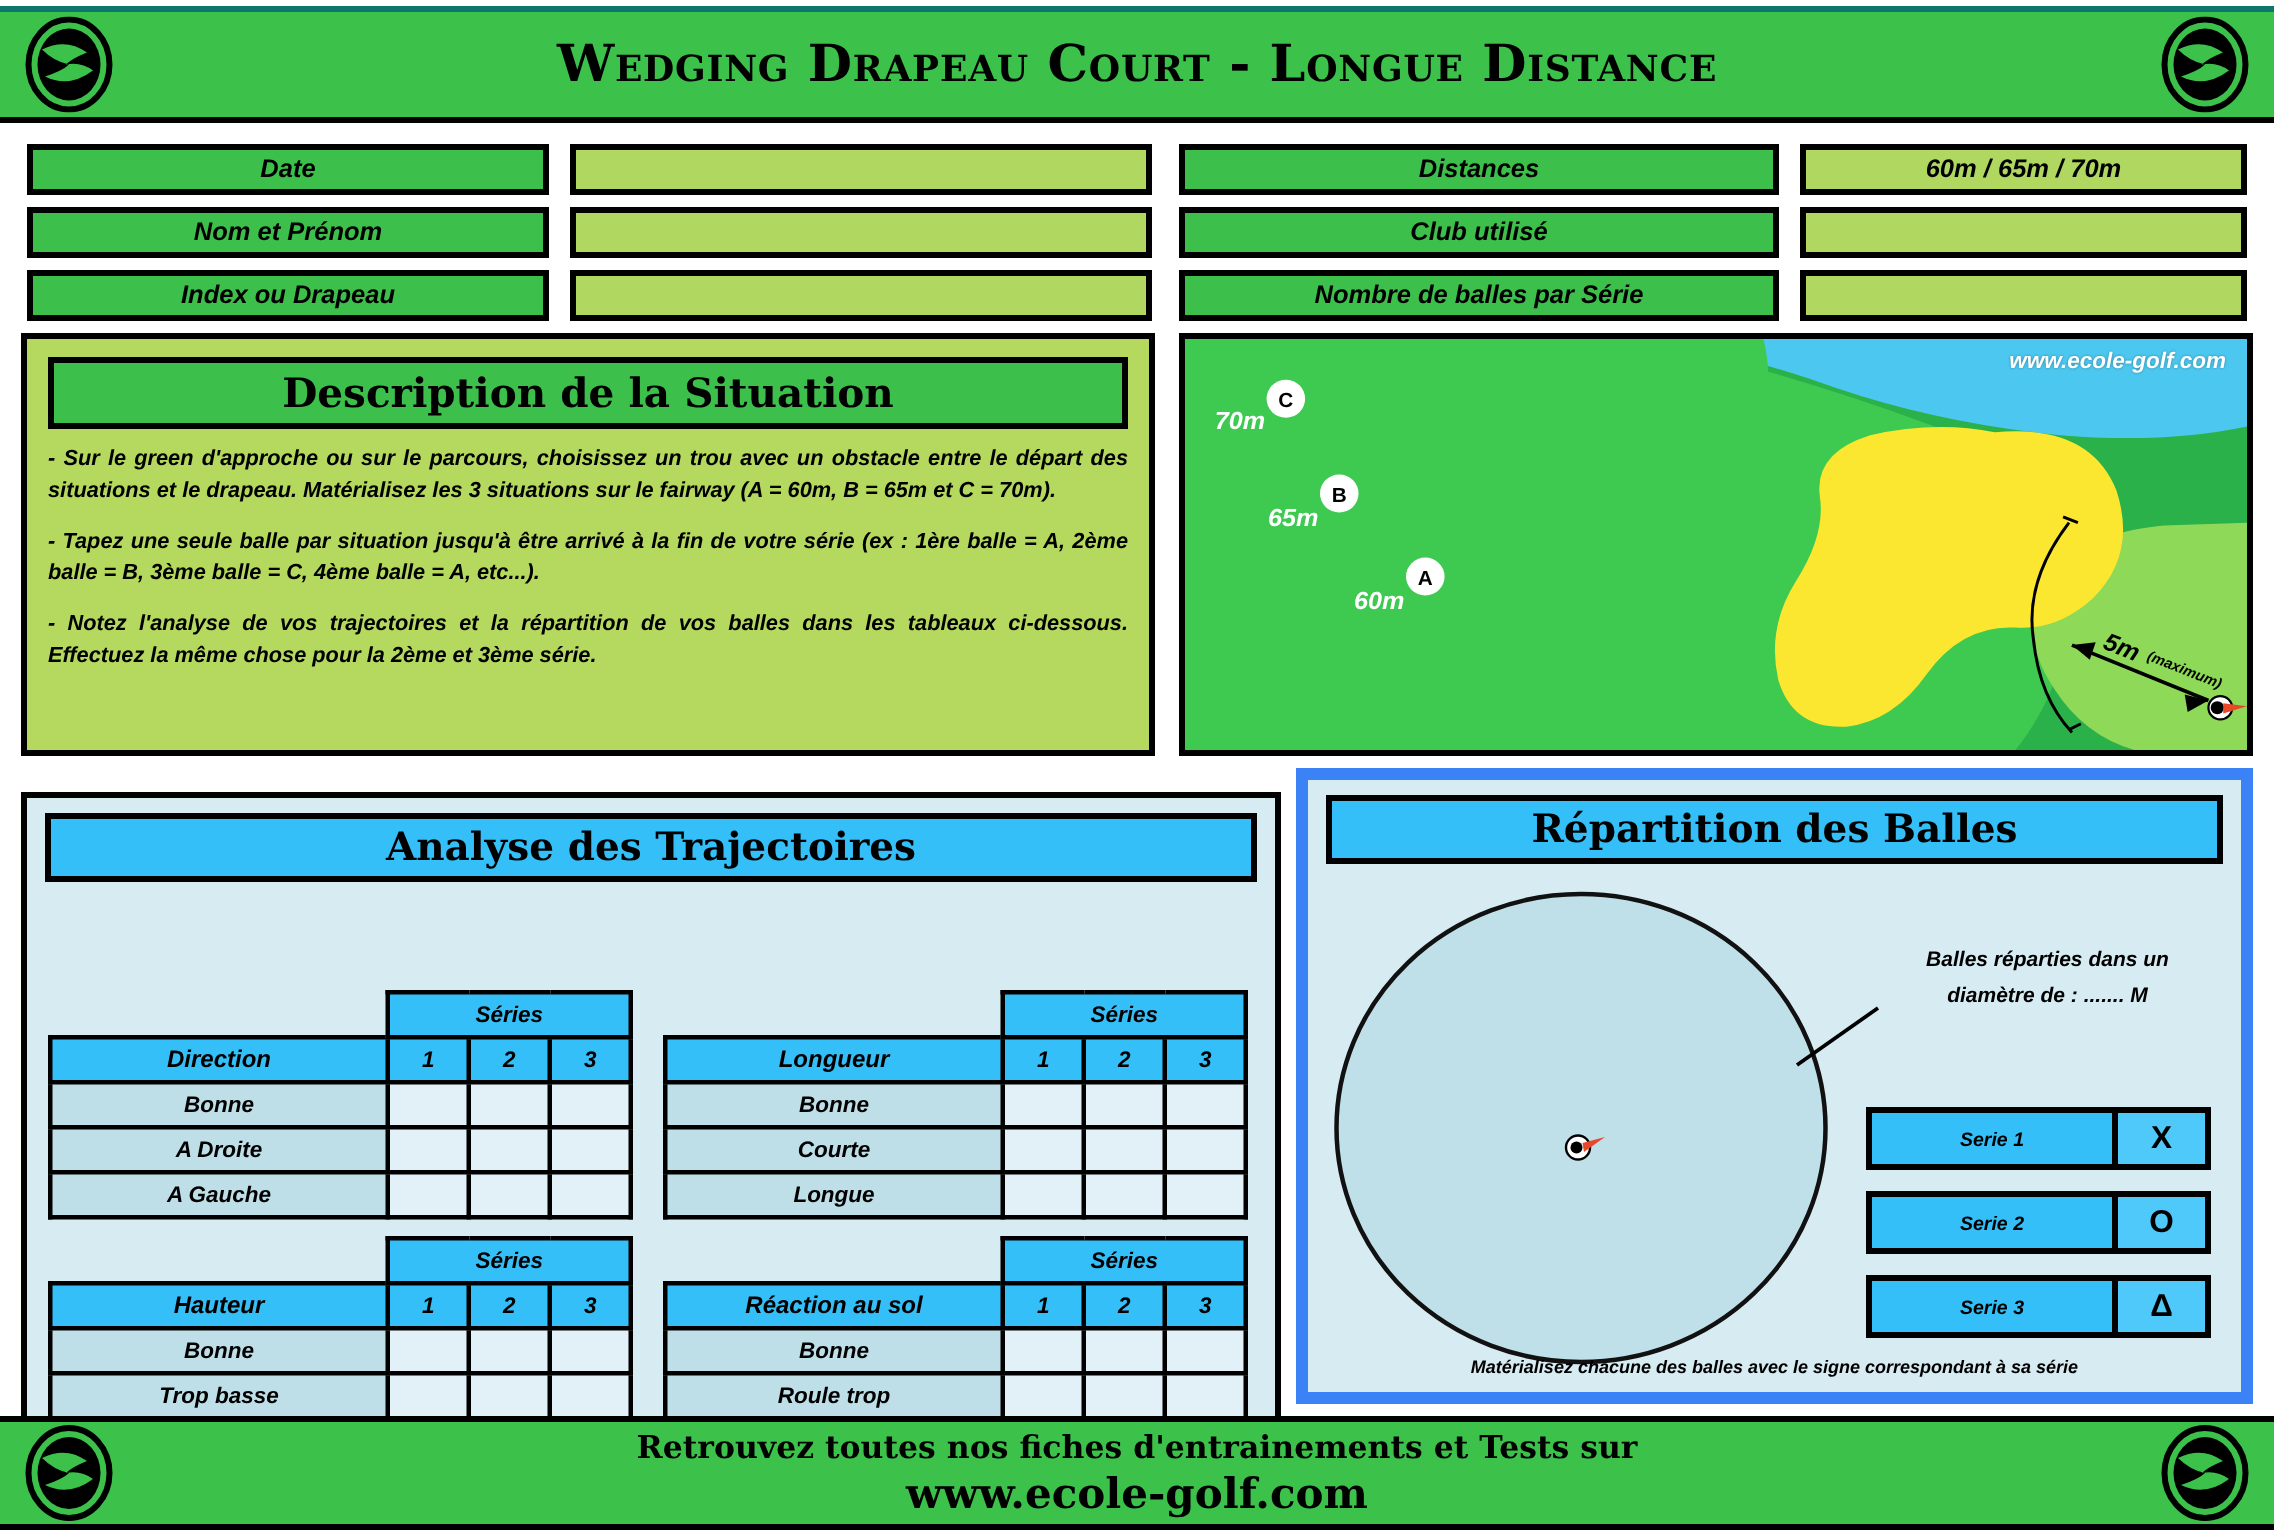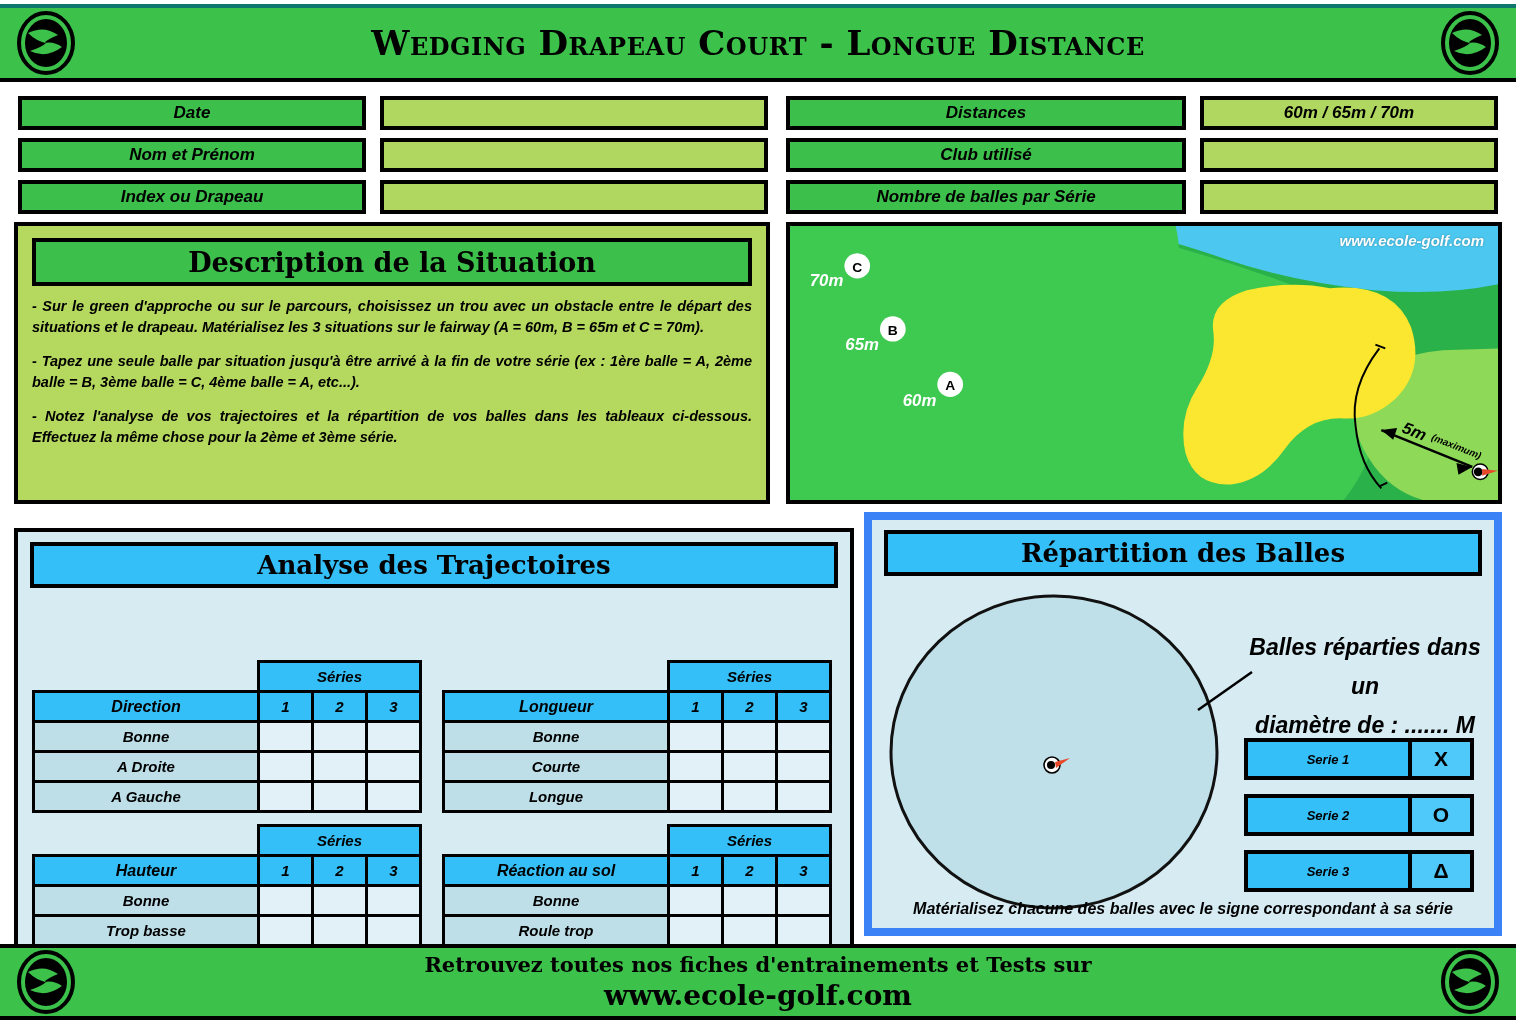--- a/index.html
+++ b/index.html
@@ -107,40 +107,40 @@
   .tbl-note {
     position: absolute; left: 0; width: 100%; text-align: center;
     font-style: italic; font-weight: bold; font-size: 13.5px; color: #000;
   }
 
   
   .circle-wrap { position: absolute; left: 14px; top: 72px; width: 340px; height: 322px; }
   .circle-wrap svg { display: block; width: 100%; height: 100%; }
   .diam-note {
     position: absolute; left: 368px; top: 108px; width: 250px;
-    font-style: italic; font-weight: bold; font-size: 23px; color: #000;
+    font-style: italic; font-weight: bold; font-size: 14px; color: #000;
     line-height: 1.7; text-align: center;
   }
   .legend { position: absolute; left: 372px; top: 218px; width: 230px; }
   .legend-row {
     display: flex; height: 42px; margin-bottom: 14px;
   }
   .legend-name {
     flex: 1; background: #35bff8; border: 4px solid #000;
     display: flex; align-items: center; justify-content: center;
     font-style: italic; font-weight: bold; font-size: 13px; color: #000;
   }
   .legend-sym {
     width: 62px; background: #4fc9f9; border: 4px solid #000; border-left: none;
     display: flex; align-items: center; justify-content: center;
     font-weight: bold; font-size: 21px; color: #000;
   }
   .rep-note {
     position: absolute; left: 0; bottom: 10px; width: 100%; text-align: center;
-    font-style: italic; font-weight: bold; font-size: 16px; color: #000;
+    font-style: italic; font-weight: bold; font-size: 12px; color: #000;
   }
 
   
   .footer {
     position: absolute; left: 0; top: 944px; width: 1516px; height: 76px;
     background: #3cc14a; border-top: 4px solid #000; border-bottom: 4px solid #000;
     display: flex; align-items: center; justify-content: space-between;
   }
   .footer-center { flex: 1; text-align: center; }
   .footer-l1 {

